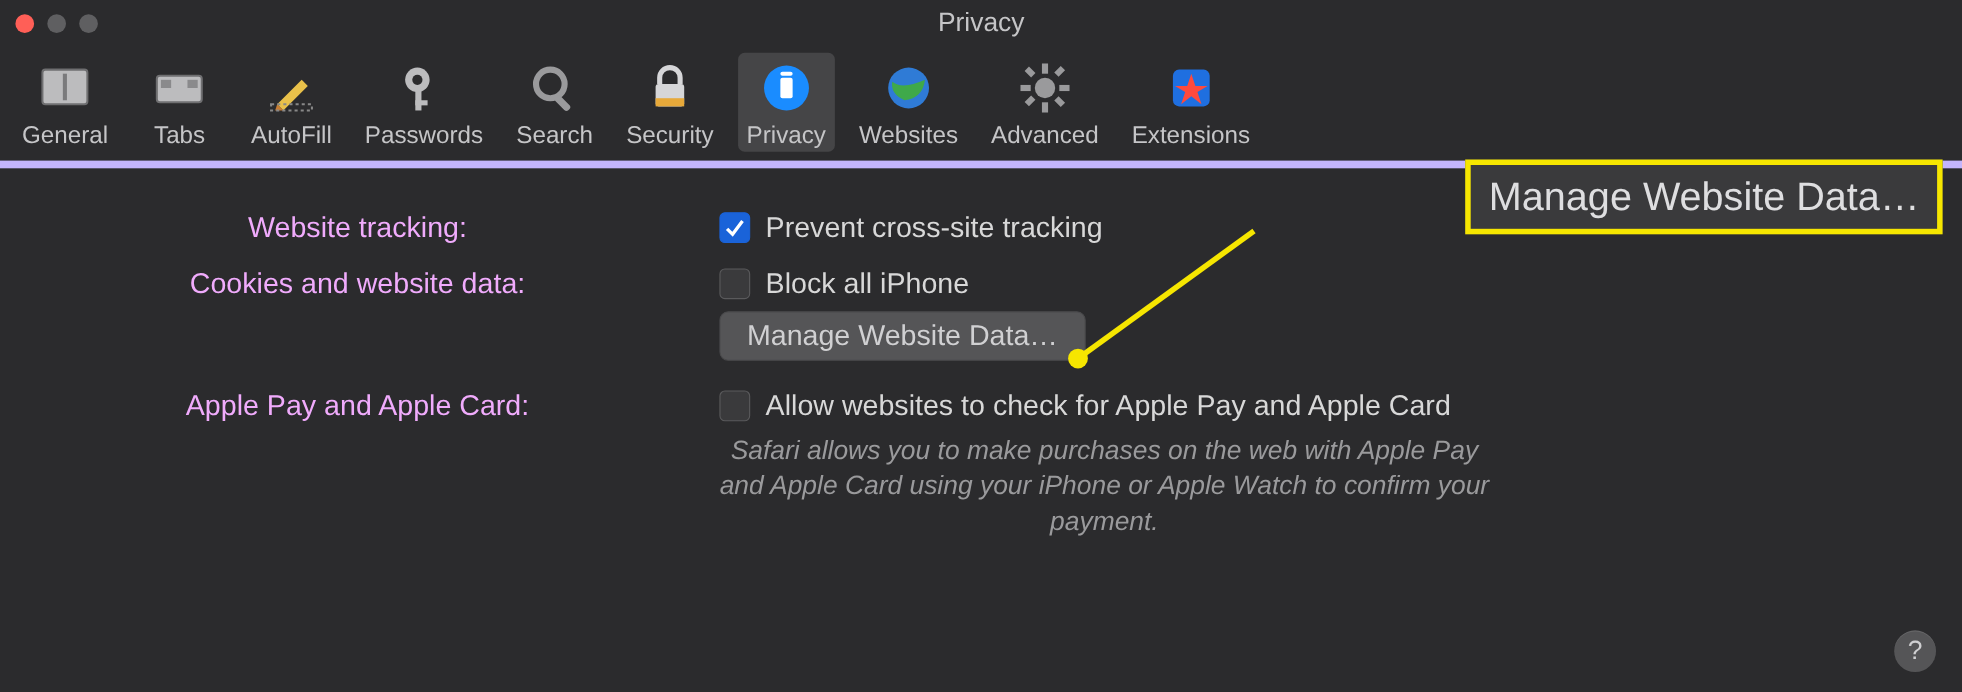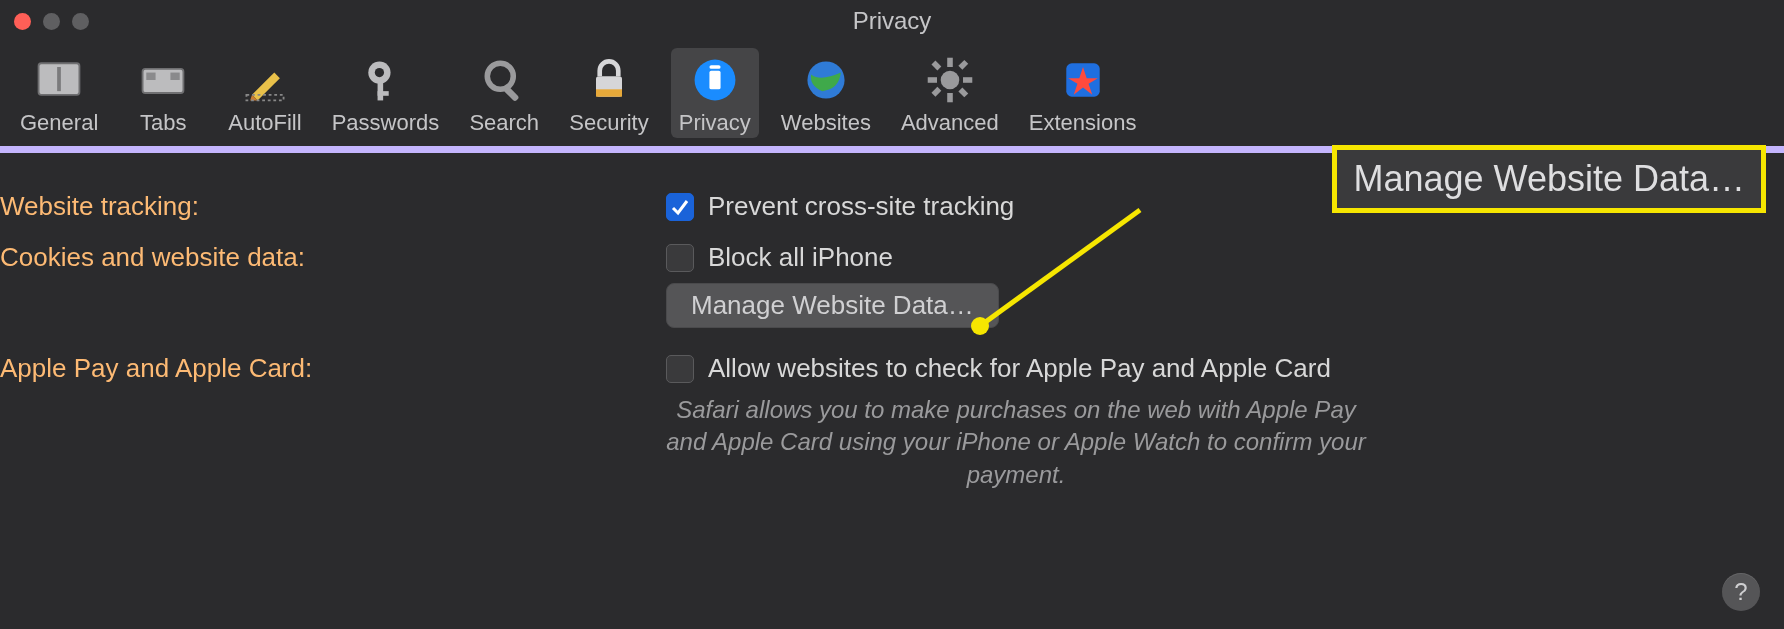--- a/index.html
+++ b/index.html
@@ -79,23 +79,23 @@
     padding-top: 38px;
     font-size: 26px;
   }
   .row {
     display: flex;
     align-items: flex-start;
     margin-bottom: 20px;
   }
   .row .lab {
     width: 650px;
-    text-align: left;
-    padding-right: 16px;
-    color: #fdba74;
+    text-align: center;
+    padding-right: 4px;
+    color: #f0abfc;
   }
   .row .val {
     flex: 1;
     display: flex;
     flex-direction: column;
     gap: 10px;
     text-align: center;
   }
   .ck-line {
     display: flex;

